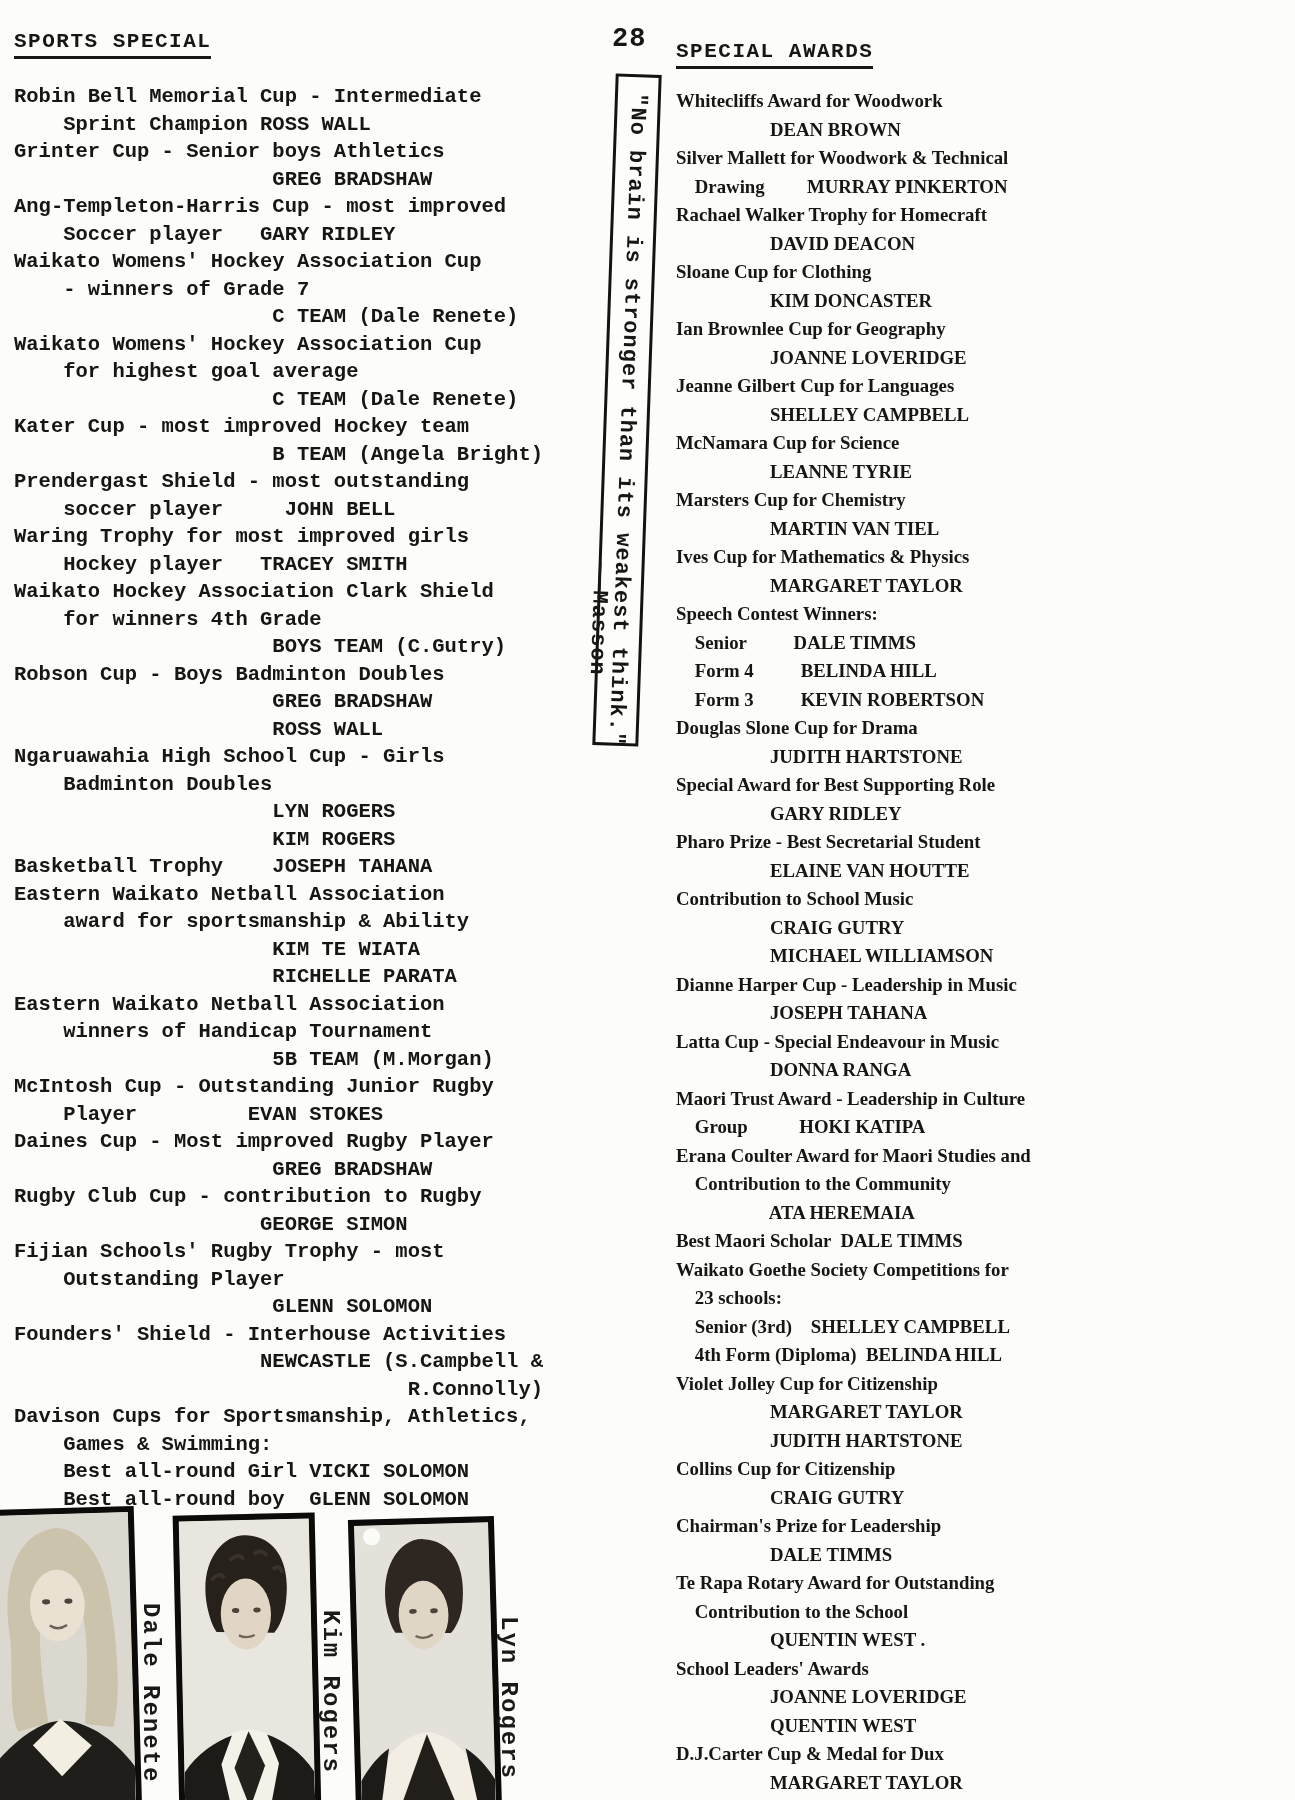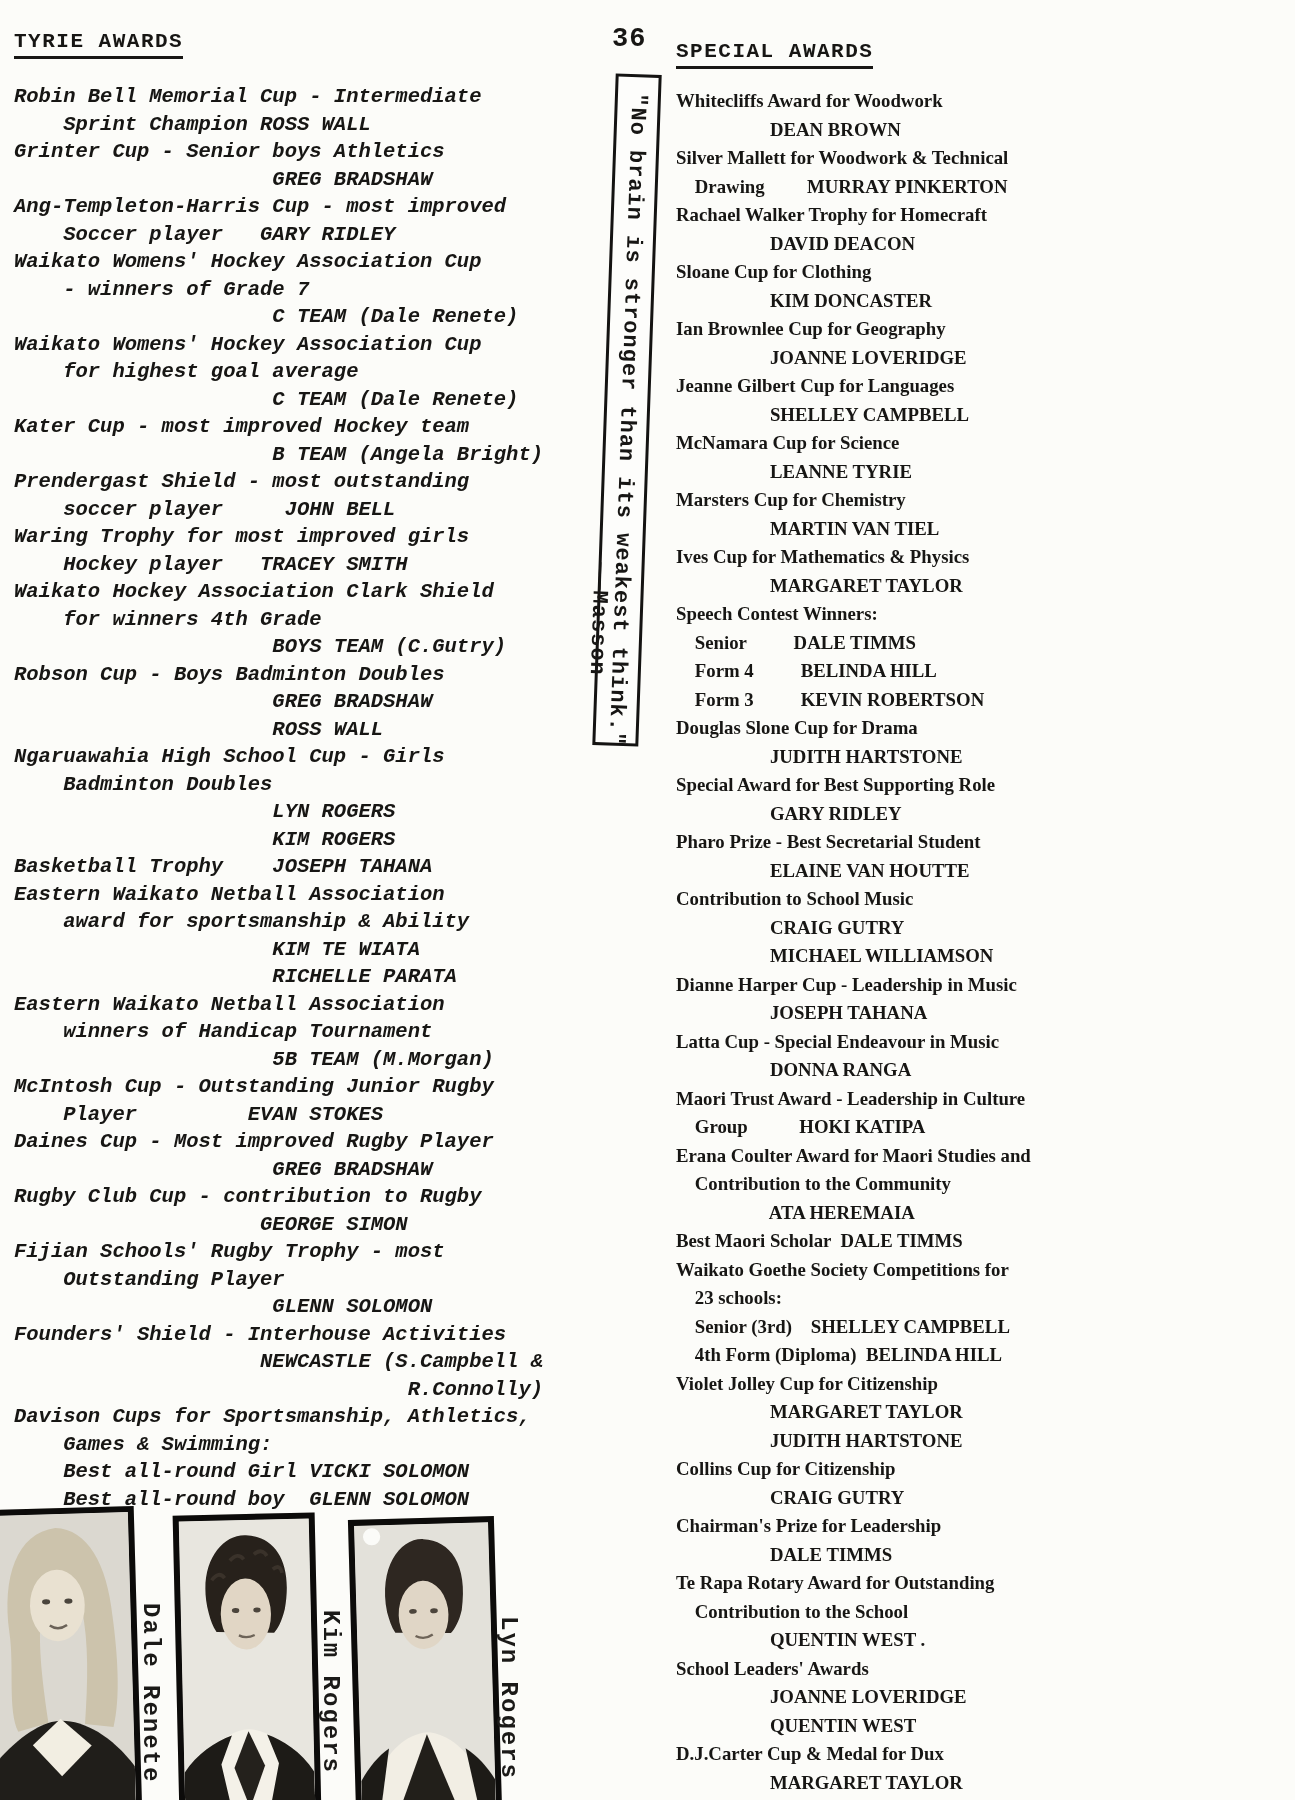--- a/index.html
+++ b/index.html
@@ -18,21 +18,21 @@
   .col{position:absolute;}
   .col-left{left:14px;top:30px;width:575px;}
   .col-right{left:676px;top:40px;width:615px;}
   .col-title{
     display:inline-block;margin:0 0 24px 0;
     font-size:21px;font-weight:700;letter-spacing:1.5px;
     border-bottom:3px solid #181715;padding-bottom:3px;
   }
   .col-right .col-title{margin-bottom:18px;}
   .lines{white-space:pre;}
-  .col-left .tline{font-size:20.5px;line-height:27.5px;font-weight:700;white-space:pre;font-style:italic;}
+  .col-left .tline{font-size:20.5px;line-height:27.5px;font-weight:700;white-space:pre;}
   .col-right .tline{font-size:18.8px;line-height:28.5px;font-weight:700;white-space:pre;font-family:Liberation Serif, serif;}
   .quote-strip{
     position:absolute;left:604px;top:74px;width:46px;height:672px;
     box-sizing:border-box;border:3px solid #141312;background:#fdfdfb;
     transform:rotate(2deg);transform-origin:center;
   }
   .quote-text{
     position:absolute;top:16px;left:50%;transform:translateX(-50%);
     writing-mode:vertical-rl;
     font-size:22px;font-weight:700;letter-spacing:1px;white-space:pre;
@@ -56,24 +56,24 @@
   }
   .caption-1{left:137px;top:1603px;}
   .caption-2{left:317px;top:1610px;}
   .caption-3{left:495px;top:1616px;}
 </style>
 </head>
 <body>
 
 <div class="page">
 
-  <div class="page-number">36</div>
+  <div class="page-number">28</div>
 
   <section class="col col-left">
-    <h2 class="col-title">TYRIE AWARDS</h2>
+    <h2 class="col-title">SPORTS SPECIAL</h2>
     <div class="lines"><div class="tline">Robin Bell Memorial Cup - Intermediate</div><div class="tline">    Sprint Champion ROSS WALL</div><div class="tline">Grinter Cup - Senior boys Athletics</div><div class="tline">                     GREG BRADSHAW</div><div class="tline">Ang-Templeton-Harris Cup - most improved</div><div class="tline">    Soccer player   GARY RIDLEY</div><div class="tline">Waikato Womens' Hockey Association Cup</div><div class="tline">    - winners of Grade 7</div><div class="tline">                     C TEAM (Dale Renete)</div><div class="tline">Waikato Womens' Hockey Association Cup</div><div class="tline">    for highest goal average</div><div class="tline">                     C TEAM (Dale Renete)</div><div class="tline">Kater Cup - most improved Hockey team</div><div class="tline">                     B TEAM (Angela Bright)</div><div class="tline">Prendergast Shield - most outstanding</div><div class="tline">    soccer player     JOHN BELL</div><div class="tline">Waring Trophy for most improved girls</div><div class="tline">    Hockey player   TRACEY SMITH</div><div class="tline">Waikato Hockey Association Clark Shield</div><div class="tline">    for winners 4th Grade</div><div class="tline">                     BOYS TEAM (C.Gutry)</div><div class="tline">Robson Cup - Boys Badminton Doubles</div><div class="tline">                     GREG BRADSHAW</div><div class="tline">                     ROSS WALL</div><div class="tline">Ngaruawahia High School Cup - Girls</div><div class="tline">    Badminton Doubles</div><div class="tline">                     LYN ROGERS</div><div class="tline">                     KIM ROGERS</div><div class="tline">Basketball Trophy    JOSEPH TAHANA</div><div class="tline">Eastern Waikato Netball Association</div><div class="tline">    award for sportsmanship &amp; Ability</div><div class="tline">                     KIM TE WIATA</div><div class="tline">                     RICHELLE PARATA</div><div class="tline">Eastern Waikato Netball Association</div><div class="tline">    winners of Handicap Tournament</div><div class="tline">                     5B TEAM (M.Morgan)</div><div class="tline">McIntosh Cup - Outstanding Junior Rugby</div><div class="tline">    Player         EVAN STOKES</div><div class="tline">Daines Cup - Most improved Rugby Player</div><div class="tline">                     GREG BRADSHAW</div><div class="tline">Rugby Club Cup - contribution to Rugby</div><div class="tline">                    GEORGE SIMON</div><div class="tline">Fijian Schools' Rugby Trophy - most</div><div class="tline">    Outstanding Player</div><div class="tline">                     GLENN SOLOMON</div><div class="tline">Founders' Shield - Interhouse Activities</div><div class="tline">                    NEWCASTLE (S.Campbell &amp;</div><div class="tline">                                R.Connolly)</div><div class="tline">Davison Cups for Sportsmanship, Athletics,</div><div class="tline">    Games &amp; Swimming:</div><div class="tline">    Best all-round Girl VICKI SOLOMON</div><div class="tline">    Best all-round boy  GLENN SOLOMON</div></div>
   </section>
 
   <aside class="quote-strip">
     <span class="quote-text">"No brain is stronger than its weakest think."</span>
     <span class="quote-attribution">——Masson</span>
   </aside>
 
   <section class="col col-right">
     <h2 class="col-title">SPECIAL AWARDS</h2>

